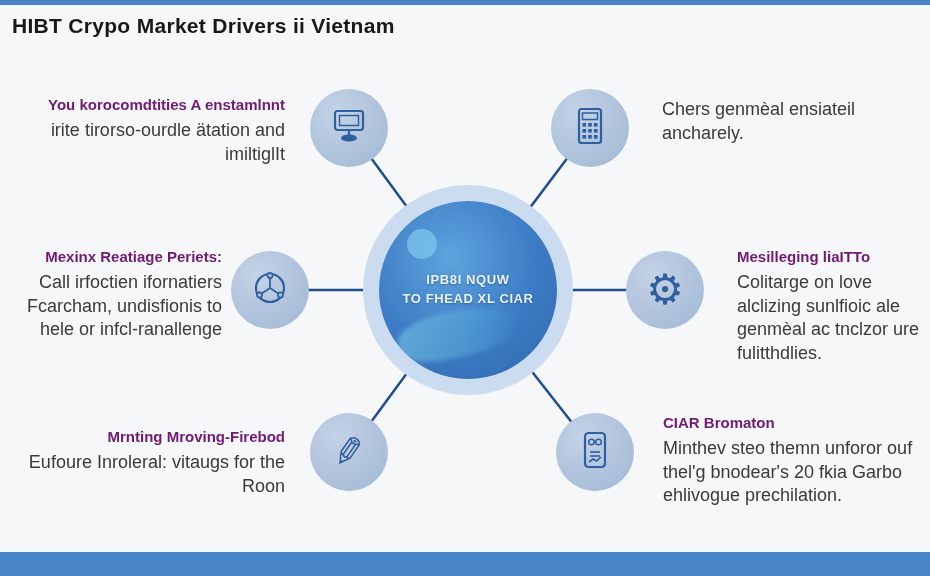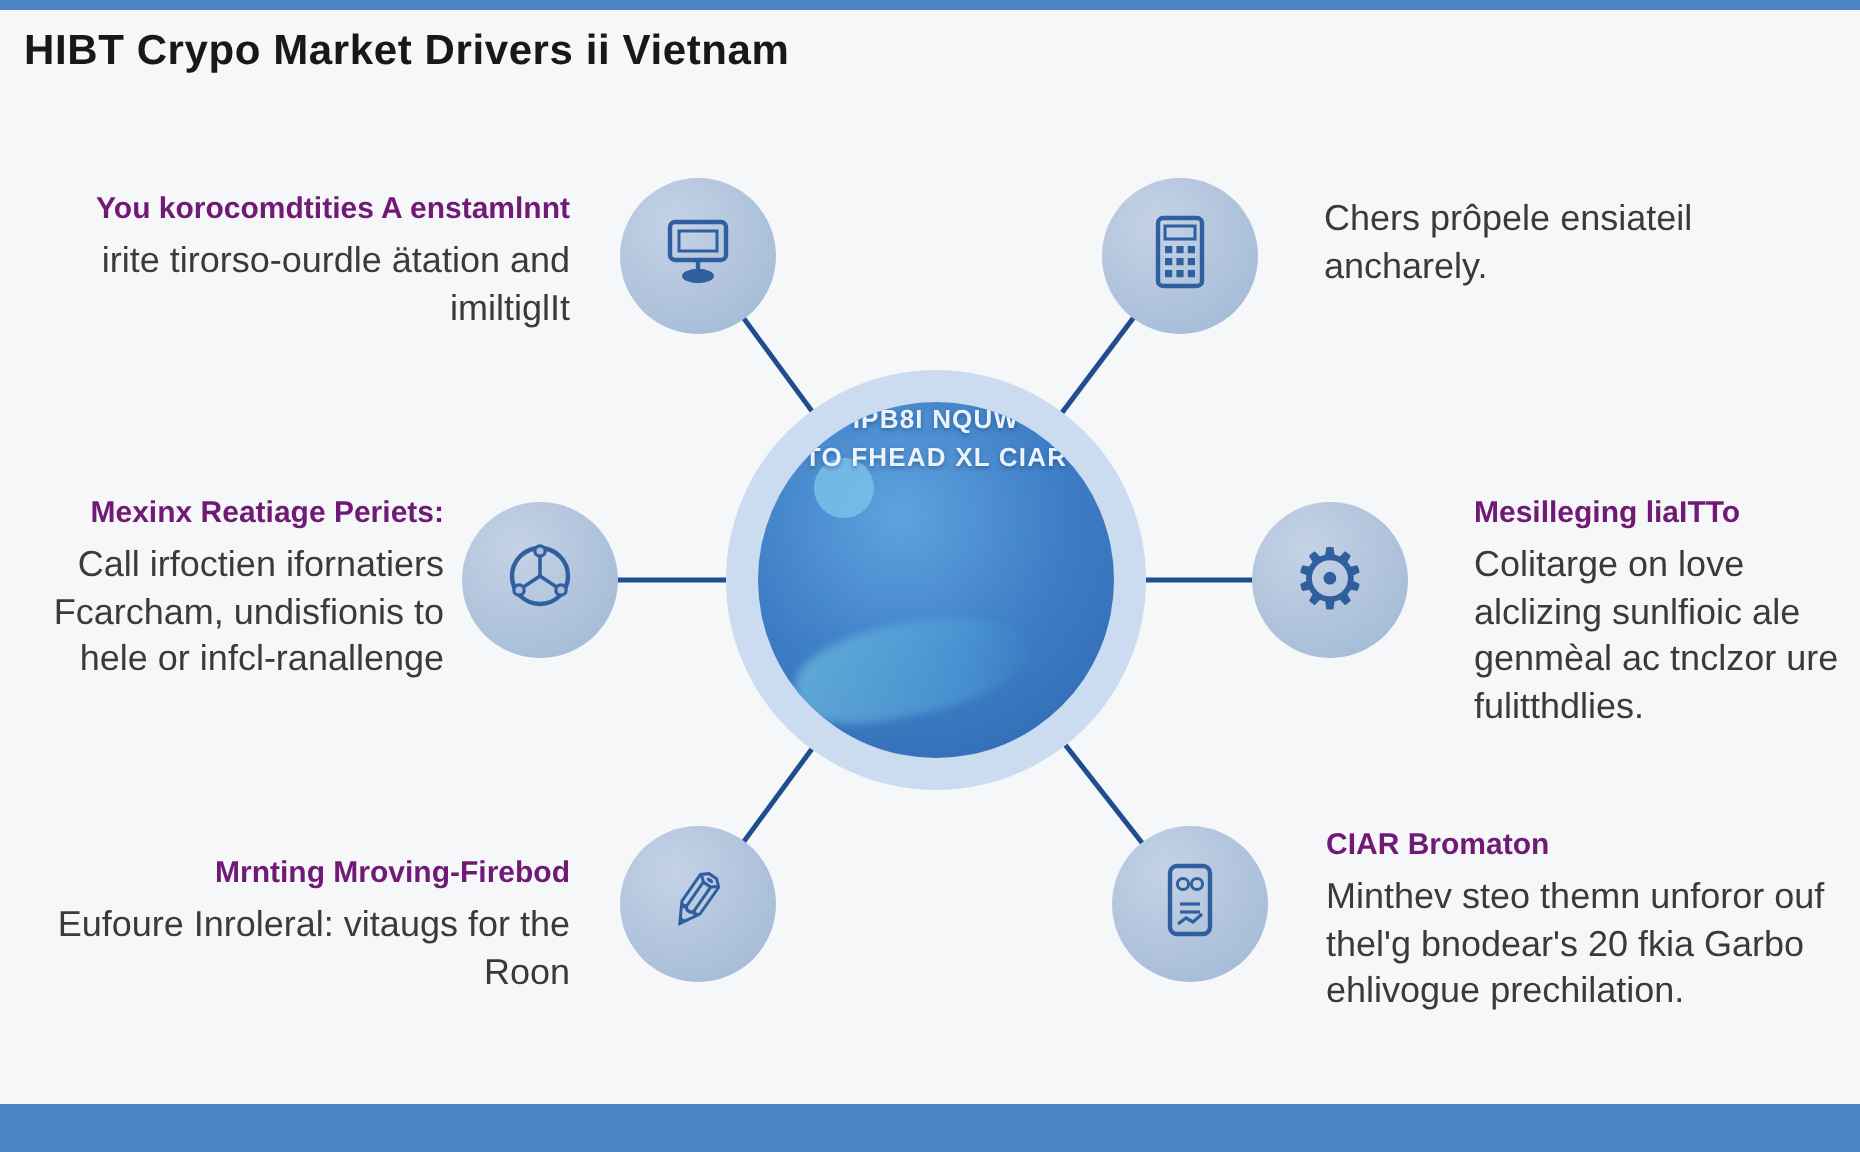--- a/index.html
+++ b/index.html
@@ -54,20 +54,21 @@
     align-items: center;
     justify-content: center;
   }
   .center-circle {
     position: relative;
     width: 178px;
     height: 178px;
     border-radius: 50%;
     background: radial-gradient(circle at 40% 32%, #5fa3de 0%, #3e7ec6 50%, #2d66ad 100%);
     display: flex;
+    align-items: center;
     justify-content: center;
     overflow: hidden;
   }
   .center-highlight {
     position: absolute;
     left: 28px;
     top: 28px;
     width: 30px;
     height: 30px;
     border-radius: 50%;
@@ -224,21 +225,21 @@
       </svg>
     </span>
   </div>
 
   <div class="text-block align-right" style="left:18px; top:96px; width:267px;">
     <p class="heading">You korocomdtities A enstamlnnt</p>
     <p class="body">irite tirorso-ourdle ätation and imiltiglIt</p>
   </div>
 
   <div class="text-block align-left" style="left:662px; top:98px; width:256px;">
-    <p class="body">Chers prôpele ensiateil ancharely.</p>
+    <p class="body">Chers genmèal ensiateil ancharely.</p>
   </div>
 
   <div class="text-block align-left" style="left:737px; top:248px; width:185px;">
     <p class="heading">Mesilleging liaITTo</p>
     <p class="body">Colitarge on love alclizing sunlfioic ale genmèal ac tnclzor ure fulitthdlies.</p>
   </div>
 
   <div class="text-block align-right" style="left:5px; top:248px; width:217px;">
     <p class="heading">Mexinx Reatiage Periets:</p>
     <p class="body">Call irfoctien ifornatiers Fcarcham, undisfionis to hele or infcl-ranallenge</p>

